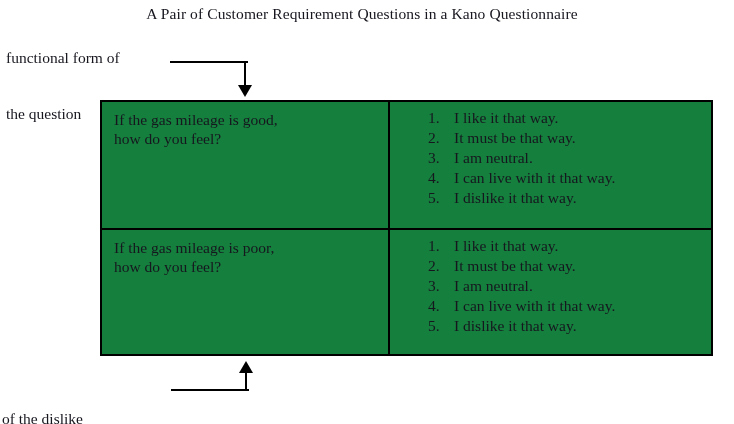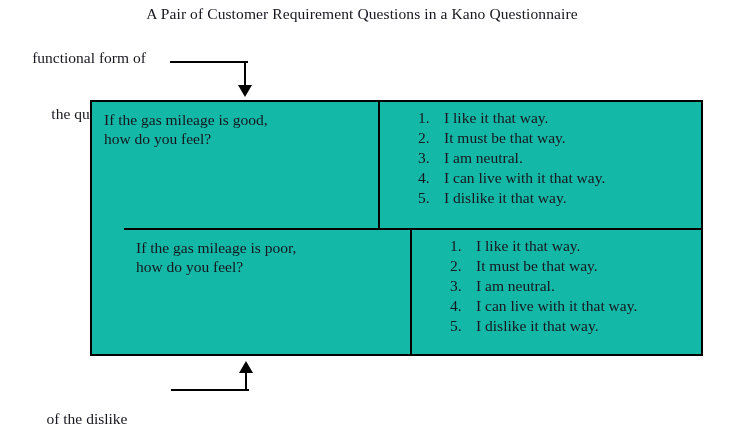--- a/index.html
+++ b/index.html
@@ -30,21 +30,21 @@
     color: #16161f;
     white-space: nowrap;
   }
 
   
   .annot-label {
     position: absolute;
     font-size: 15.5px;
     line-height: 19px;
     color: #16161f;
-    text-align: center;
+    text-align: left;
     white-space: nowrap;
   }
   #functional-label {
     left: 6px;
     top: 48px;
     width: 166px;
   }
   #dysfunctional-label {
     left: 2px;
     top: 372px;
@@ -104,36 +104,35 @@
     width: 0;
     height: 0;
     border-left: 7px solid transparent;
     border-right: 7px solid transparent;
     border-bottom: 12px solid #000000;
   }
 
   
   #kano-table {
     position: absolute;
-    left: 90px;
+    left: 100px;
     top: 100px;
     width: 613px;
     height: 256px;
     border: 2px solid #000000;
     box-sizing: border-box;
-    background: #14b8a6;
+    background: #15803d;
   }
   .kano-row {
     display: flex;
     box-sizing: border-box;
     height: 50%;
   }
   .kano-row + .kano-row {
     border-top: 2px solid #000000;
-    margin-left: 32px;
   }
   .cell-question {
     box-sizing: border-box;
     width: 288px;
     flex: 0 0 288px;
     border-right: 2px solid #000000;
     padding: 8px 6px 0 12px;
     font-size: 15.5px;
     line-height: 19px;
     color: #16161f;

